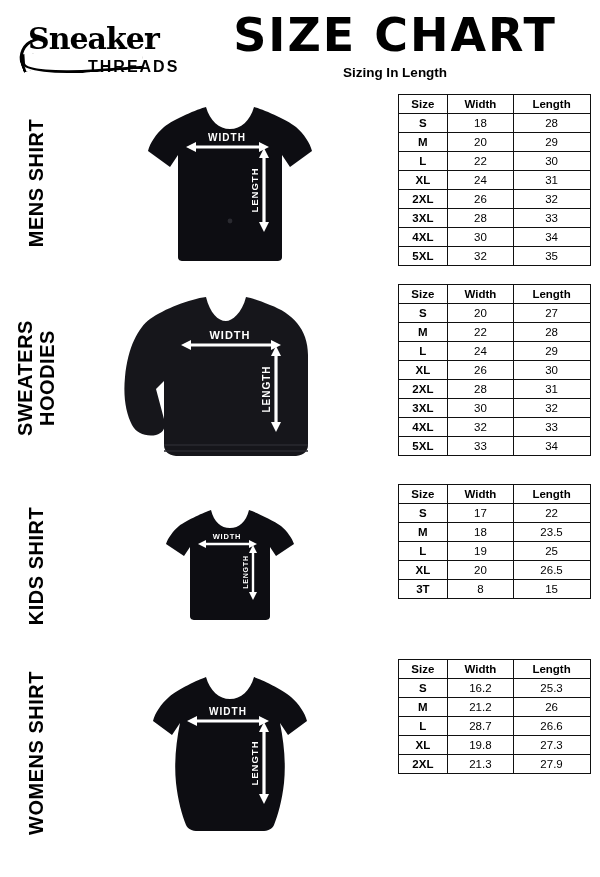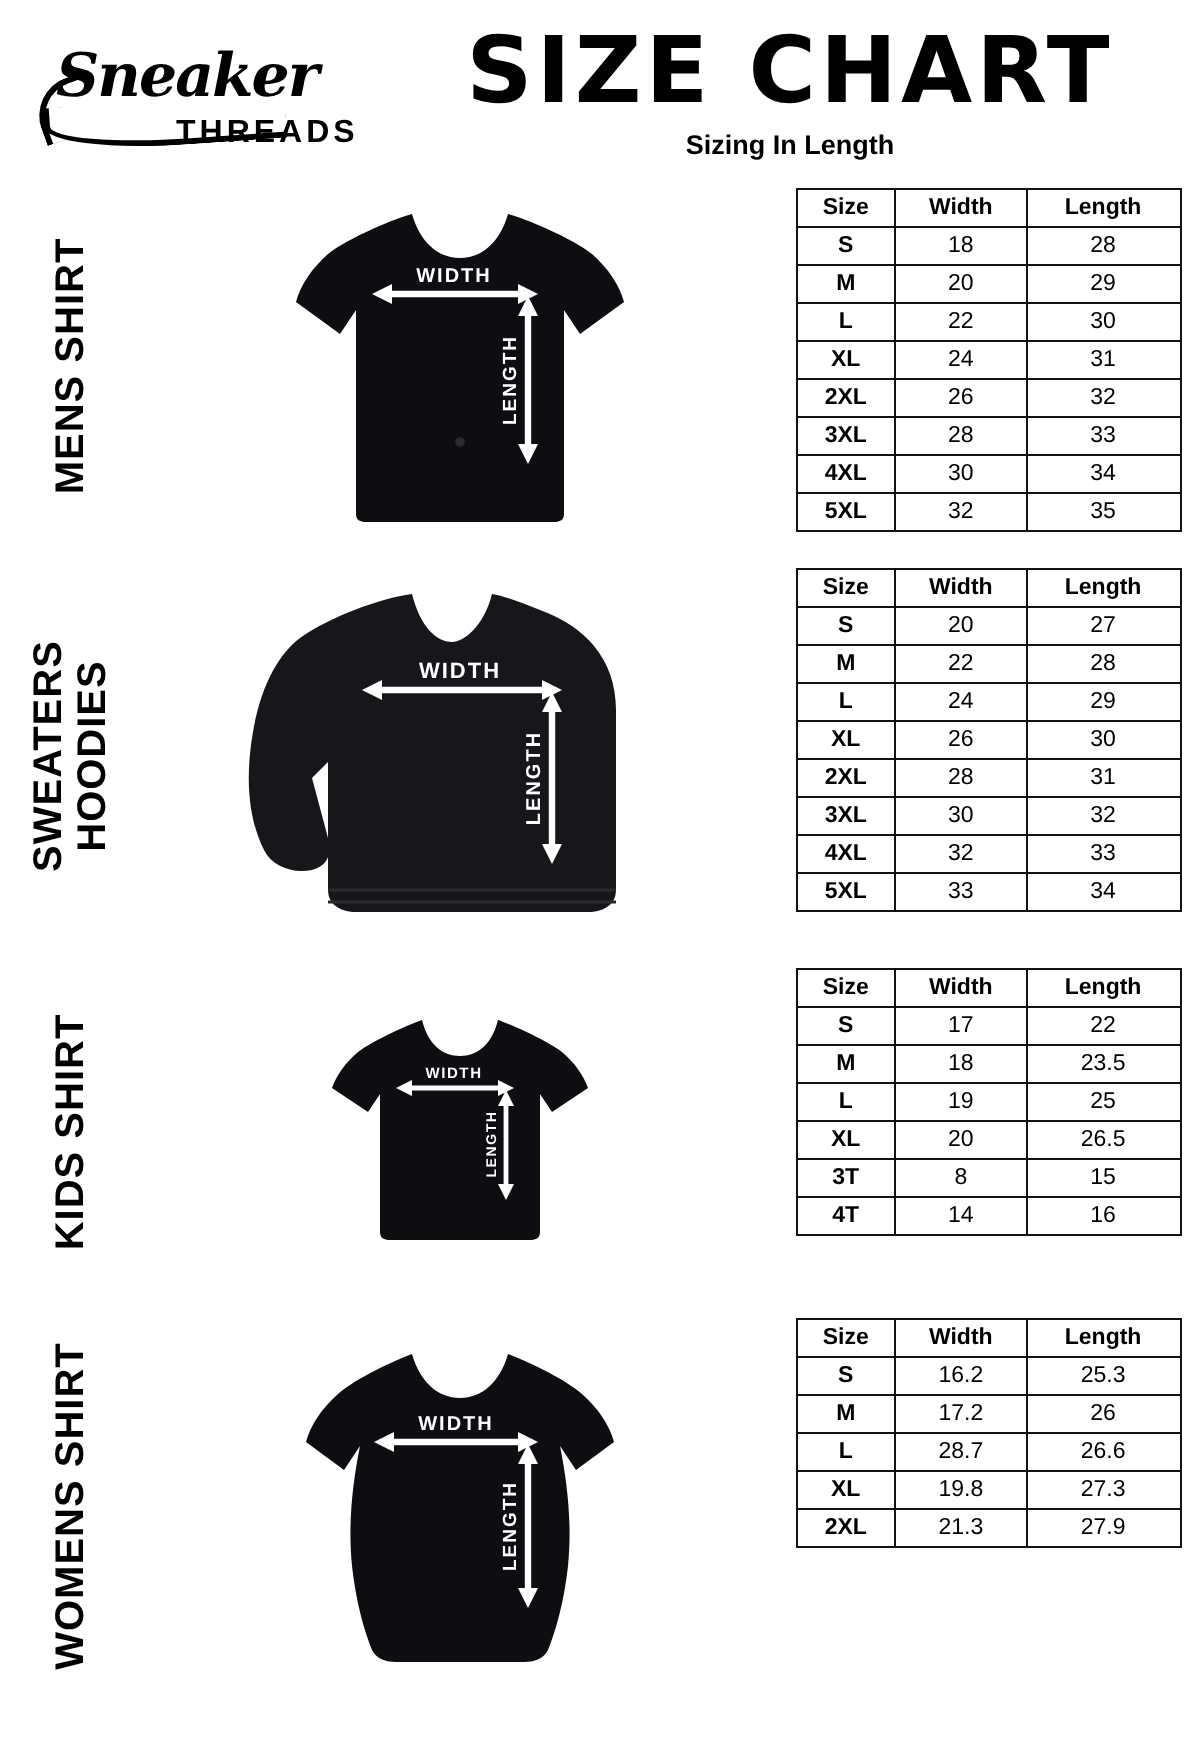--- a/index.html
+++ b/index.html
@@ -31,21 +31,20 @@
     align-items: flex-start;
     padding-top: 14px;
   }
   .logo {
     position: relative;
     width: 168px;
     height: 58px;
   }
   .logo .brand-script {
     font-family: "DejaVu Serif", serif;
-    font-style: italic;
     font-weight: bold;
     font-size: 30px;
     letter-spacing: -1px;
     line-height: 1;
     position: absolute;
     left: 14px;
     top: 2px;
   }
   .logo .brand-sub {
     font-family: "Liberation Sans", sans-serif;
@@ -402,25 +401,20 @@
         <tr>
             <td>XL</td>
             <td>20</td>
             <td>26.5</td>
           </tr>
         <tr>
             <td>3T</td>
             <td>8</td>
             <td>15</td>
           </tr>
-        <tr>
-            <td>4T</td>
-            <td>14</td>
-            <td>16</td>
-          </tr>
       </tbody>
     </table>
   </div>
 </div>
 
 <div class="section s4">
   <div class="sec-label">
     <div class="vtext">WOMENS SHIRT</div>
   </div>
   <div class="garment">
@@ -453,21 +447,21 @@
         </tr>
       </thead>
       <tbody>
         <tr>
             <td>S</td>
             <td>16.2</td>
             <td>25.3</td>
           </tr>
         <tr>
             <td>M</td>
-            <td>17.2</td>
+            <td>21.2</td>
             <td>26</td>
           </tr>
         <tr>
             <td>L</td>
             <td>28.7</td>
             <td>26.6</td>
           </tr>
         <tr>
             <td>XL</td>
             <td>19.8</td>

